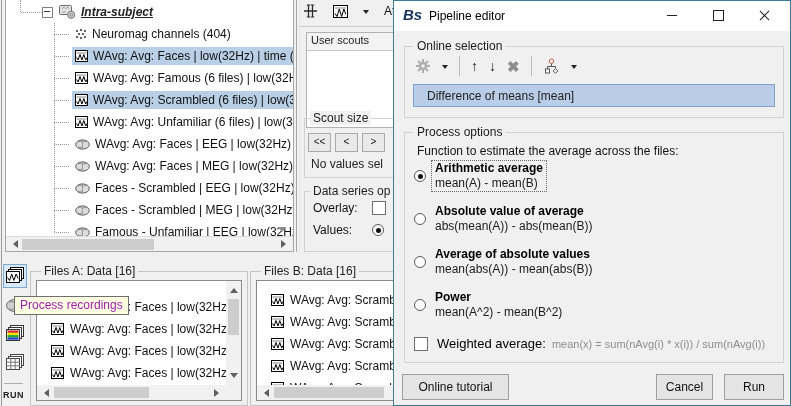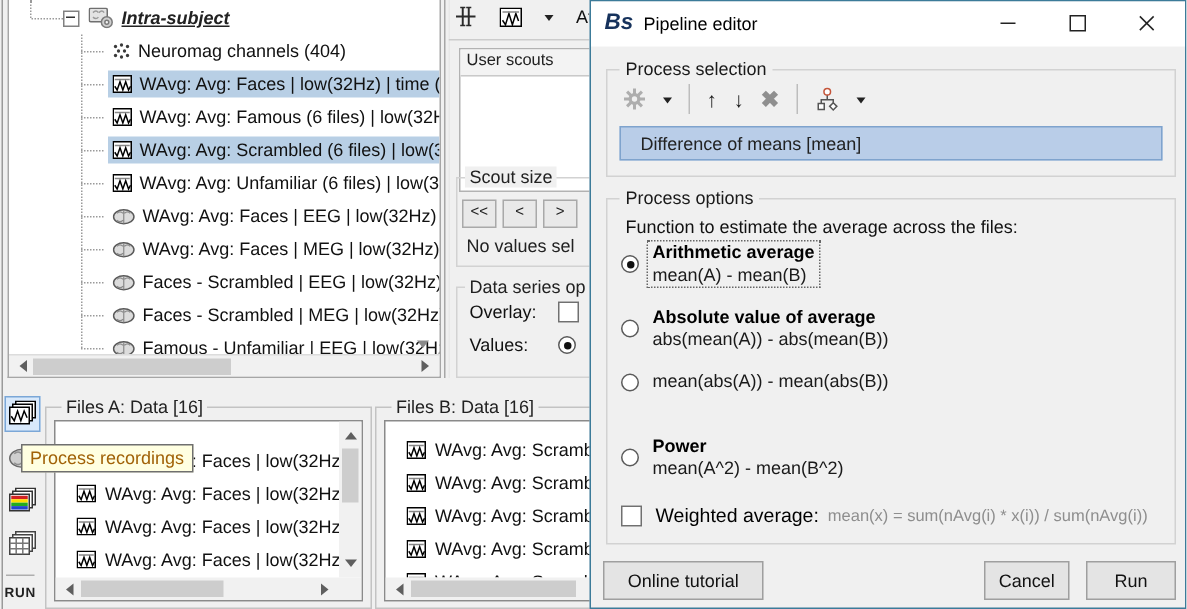--- a/index.html
+++ b/index.html
@@ -79,21 +79,21 @@
   .lrows.pB{padding-top:8px;}
   .lrow{height:22px;display:flex;align-items:center;gap:6px;padding-left:14px;white-space:nowrap;}
   .sp .vs{top:0;right:0;bottom:15px;}
   .sp .vs .vthumb{top:18px;height:36px;}
   .sp .hs{left:0;right:15px;bottom:0;}
   .spA .hs .hthumb{left:17px;width:95px;}
   .spB .hs .hthumb{left:17px;width:110px;}
   .corner{position:absolute;right:0;bottom:0;width:15px;height:15px;background:#f1f1f1;}
   
   .tooltip{position:absolute;left:14px;top:296px;background:#ffffe1;border:1px solid #6f6f6f;
-    padding:1px 5px 2px 5px;font-size:12px;color:#a16207;z-index:60;white-space:nowrap;}
+    padding:1px 5px 2px 5px;font-size:12px;color:#a21caf;z-index:60;white-space:nowrap;}
   
   .dlg{position:absolute;left:393px;top:0;width:398px;height:406px;background:#f0f0f0;
     border:1px solid #3c7b99;box-sizing:border-box;z-index:100;}
   .dtb{position:relative;height:30px;background:#fff;}
   .logo{position:absolute;left:9px;top:5px;font-weight:bold;font-style:italic;font-size:15px;color:#16325c;}
   .dttl{position:absolute;left:35px;top:8px;font-size:12px;color:#000;}
   .wc{position:absolute;top:0;height:29px;width:32px;display:flex;align-items:center;justify-content:center;}
   .wc.min{left:262px}.wc.max{left:308px}.wc.cls{left:354px}
   .mline{width:10px;height:1px;background:#222;}
   .mbox{width:9px;height:9px;border:1px solid #222;}
@@ -504,21 +504,21 @@
       </span>
     <span class="wc max">
         <span class="mbox"></span>
       </span>
     <span class="wc cls">
         <span class="x1"></span>
       </span>
   </div>
 
   <div class="grp g1">
-    <span class="glab2">Process selection</span>
+    <span class="glab2">Online selection</span>
     <div class="ptb">
       <span>
           <svg width="16" height="16" viewBox="0 0 16 16">
             <g fill="#aeaeae">
               <rect x="7" y="1" width="2" height="14"></rect>
               <rect x="1" y="7" width="14" height="2"></rect>
               <rect x="7" y="1" width="2" height="14" transform="rotate(45 8 8)"></rect>
               <rect x="1" y="7" width="14" height="2" transform="rotate(45 8 8)"></rect>
             </g>
             <circle cx="8" cy="8" r="4" fill="#aeaeae"></circle>
@@ -558,20 +558,21 @@
     <div class="opt o1 foc">
       <span class="radio sel"></span>
       <span class="otwrap">
         <div class="ot">Arithmetic average</div>
         <div class="of">mean(A) - mean(B)</div>
       </span>
     </div>
     <div class="opt o3">
       <span class="radio"></span>
       <span class="otwrap">
+        <div class="ot">Average of absolute values</div>
         <div class="of">mean(abs(A)) - mean(abs(B))</div>
       </span>
     </div>
     <div class="opt o4">
       <span class="radio"></span>
       <span class="otwrap">
         <div class="ot">Power</div>
         <div class="of">mean(A^2) - mean(B^2)</div>
       </span>
     </div>

